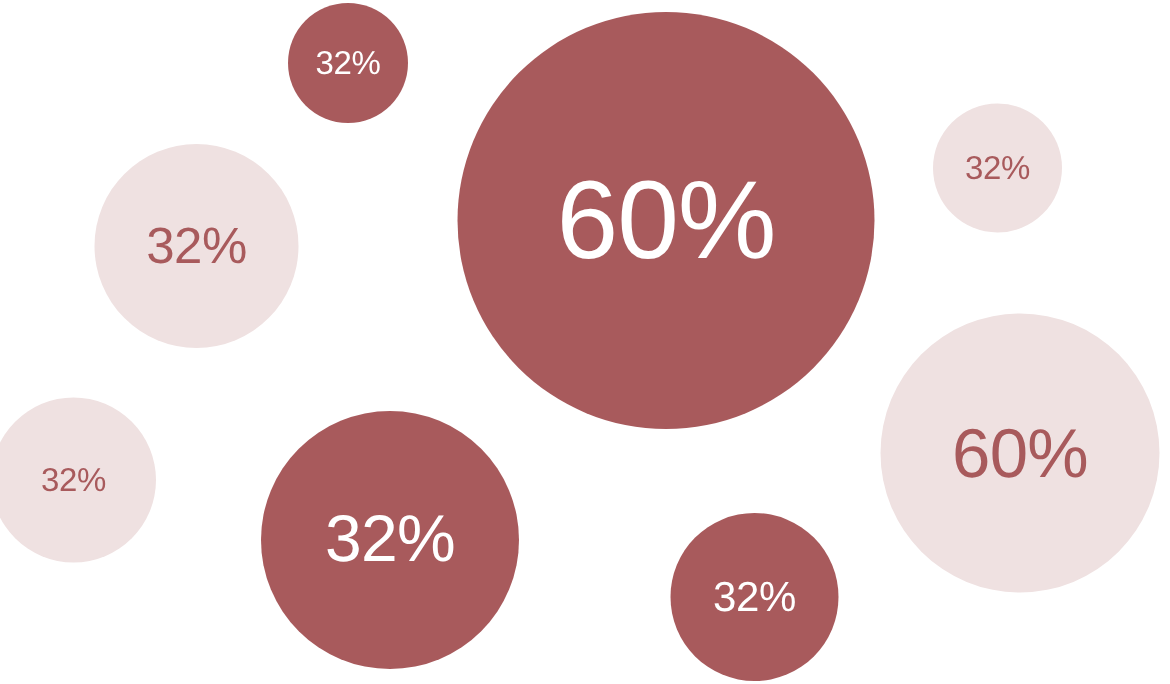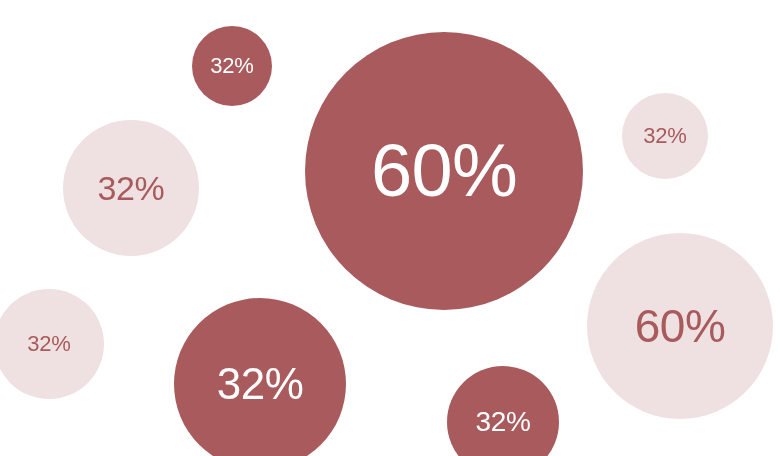--- a/index.html
+++ b/index.html
@@ -12,21 +12,20 @@
     height: 456px;
     background: #ffffff;
     font-family: "Liberation Sans", "DejaVu Sans", sans-serif;
     overflow: hidden;
   }
   #bubble-chart {
     position: relative;
     width: 780px;
     height: 405px;
     background: #ffffff;
-    margin-top: 24px;
   }
   .bubble {
     position: absolute;
     border-radius: 50%;
     display: flex;
     align-items: center;
     justify-content: center;
     box-sizing: border-box;
   }
   .bubble-label {

